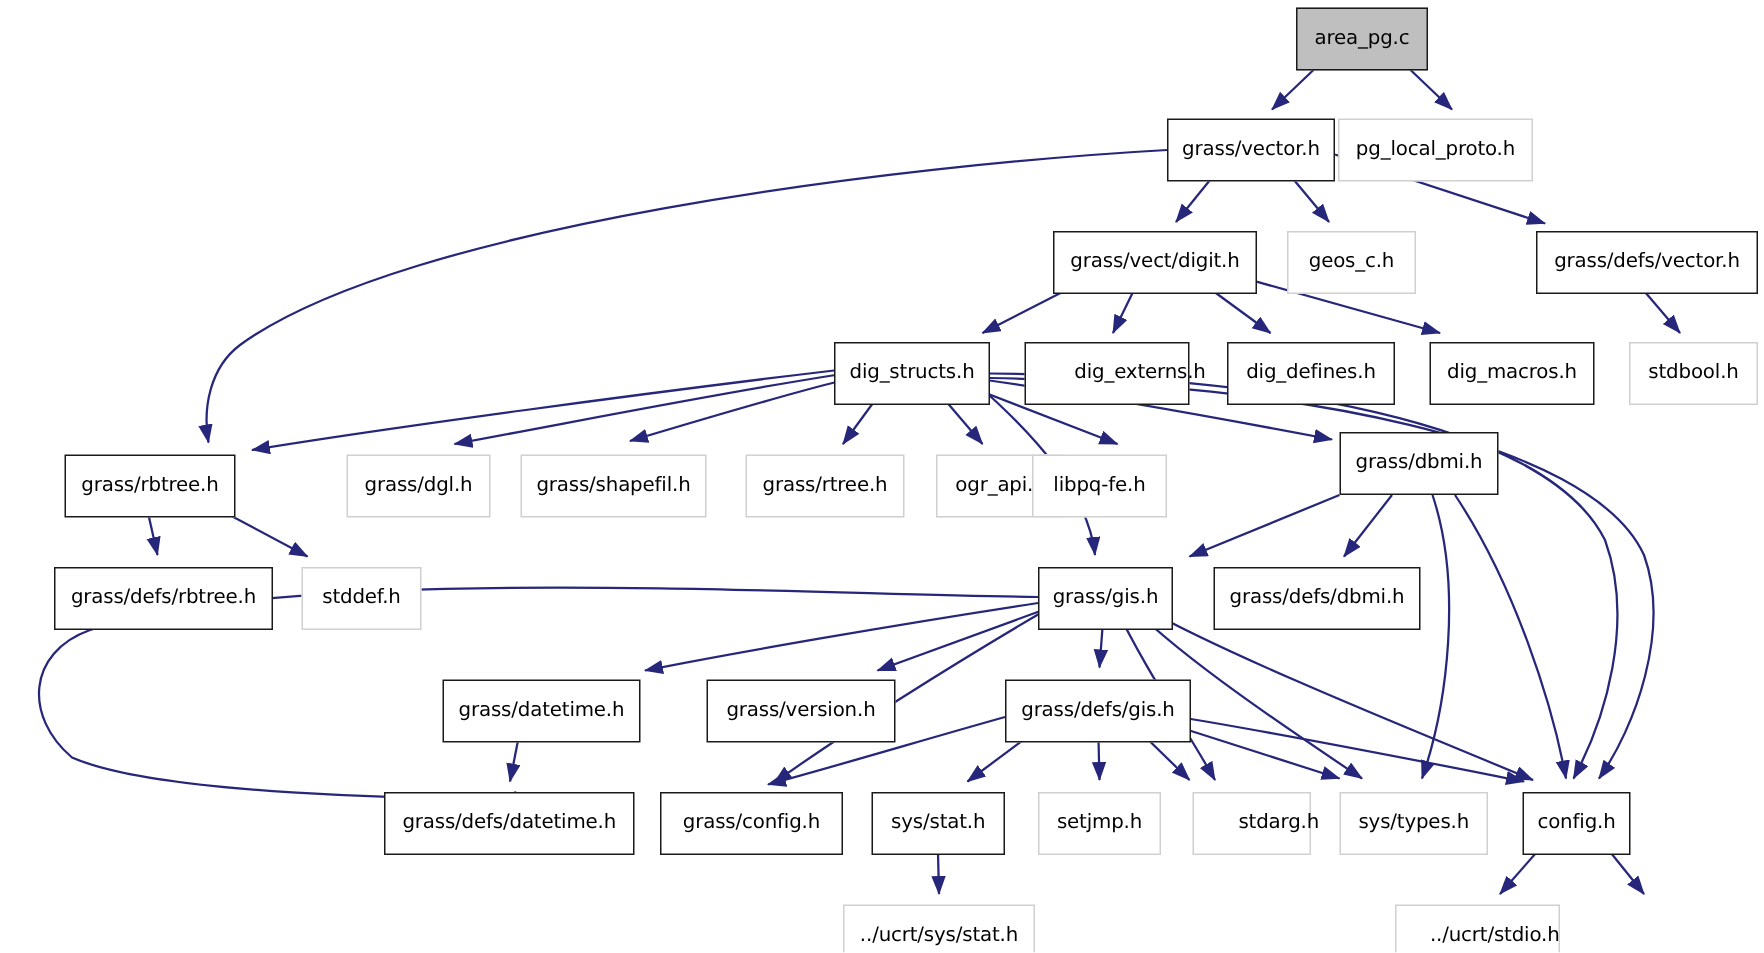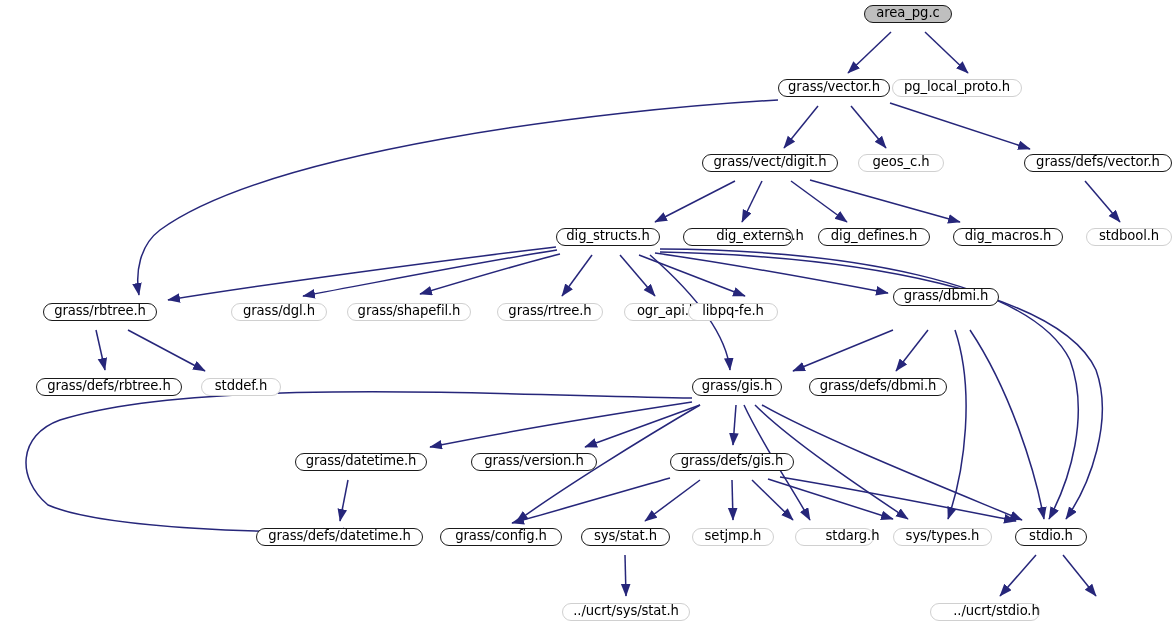--- a/index.html
+++ b/index.html
@@ -19,29 +19,29 @@
     position: absolute;
     left: 0; top: 0;
     width: 1176px;
     height: 635px;
     pointer-events: none;
   }
   .node {
     position: absolute;
     box-sizing: border-box;
     display: flex;
+    align-items: center;
     justify-content: center;
-    height: 18px;
+    height: 42px;
     background: #ffffff;
     white-space: nowrap;
     font-size: 13.2px;
     color: #000000;
     line-height: 1;
     letter-spacing: -0.1px;
-    border-radius: 11px;
   }
   .node.strong {
     border: 1.6px solid #1a1a1a;
   }
   .node.weak {
     border: 1px solid #d0d0d0;
   }
   .node.root {
     background: #bfbfbf;
     border: 1.6px solid #1a1a1a;
@@ -243,21 +243,21 @@
       <div class="node weak" style="left: 692px; top: 528px; width: 82px;">
         <span class="node-label">setjmp.h</span>
       </div>
       <div class="node weak" style="left: 795px; top: 528px; width: 79px; padding-left: 36px;">
         <span class="node-label">stdarg.h</span>
       </div>
       <div class="node weak" style="left: 893px; top: 528px; width: 99px;">
         <span class="node-label">sys/types.h</span>
       </div>
       <div class="node strong" style="left: 1015px; top: 528px; width: 72px;">
-        <span class="node-label">stdio.h</span>
+        <span class="node-label">config.h</span>
       </div>
       <div class="node weak" style="left: 562px; top: 603px; width: 128px;">
         <span class="node-label">../ucrt/sys/stat.h</span>
       </div>
       <div class="node weak" style="left: 930px; top: 603px; width: 110px; padding-left: 23px;">
         <span class="node-label">../ucrt/stdio.h</span>
       </div>
       <div class="node weak" style="left: 1062px; top: 603px; width: 92px; margin-top: 43px;">
         <span class="node-label">BaseTsd.h</span>
       </div>

